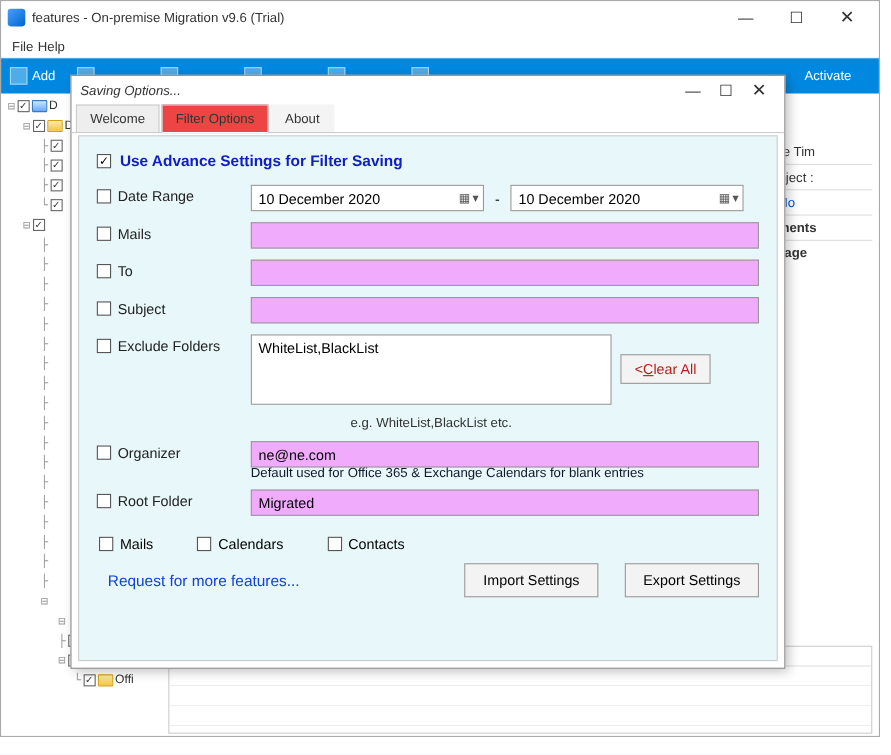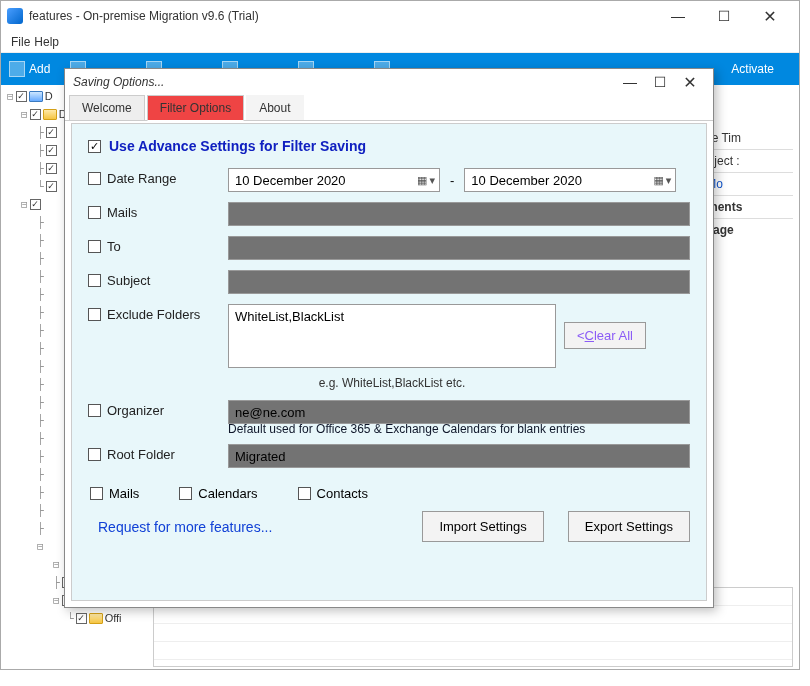--- a/index.html
+++ b/index.html
@@ -50,31 +50,31 @@
   .tab.active { background: #ef4444; border: 1px solid #ccc; border-bottom: 1px solid #fff; position: relative; top: 1px; font-weight: 400; }
   .tab-body { position: absolute; top: 54px; left: 6px; right: 6px; bottom: 6px; background: #e8f7fa; border: 1px solid #ccc; padding: 14px 16px 10px 16px; }
 
   .headline { display: flex; align-items: center; gap: 8px; margin-bottom: 14px; }
   .chk { width: 13px; height: 13px; border: 1px solid #555; background: #fff; display: inline-flex; align-items: center; justify-content: center; font-size: 11px; color: #000; }
   .headline-text { color: #1020c0; font-weight: bold; font-size: 14px; }
 
   .form-row { display: flex; align-items: flex-start; margin-bottom: 10px; }
   .form-label { display: flex; align-items: center; gap: 6px; width: 140px; font-size: 13px; color: #222; padding-top: 3px; }
   .form-field { flex: 1; }
-  .txt { width: 100%; height: 24px; border: 1px solid #999; background: #737373; font-size: 13px; padding: 2px 6px; }
+  .txt { width: 100%; height: 24px; border: 1px solid #999; background: #f0abfc; font-size: 13px; padding: 2px 6px; }
   .txtarea { width: 328px; height: 64px; border: 1px solid #999; background: #fff; font-size: 13px; padding: 4px 6px; resize: none; }
   .date-group { display: flex; align-items: center; gap: 10px; }
   .date-pick { display: flex; align-items: center; border: 1px solid #999; background: #fff; height: 24px; padding: 0 4px 0 6px; font-size: 13px; width: 212px; justify-content: space-between; }
   .date-pick .cal-btn { display: flex; align-items: center; gap: 2px; color: #555; font-size: 11px; }
   .dash { font-size: 13px; }
 
   .hint { font-size: 12px; color: #333; margin-top: 4px; }
   .sub-note { font-size: 12px; color: #0f172a; margin-left: 140px; margin-top: -4px; margin-bottom: 8px; }
 
-  .btn { border: 1px solid #999; background: #f3f3f3; font-size: 13px; padding: 5px 12px; color: #8b5cf6; }
+  .btn { border: 1px solid #999; background: #f3f3f3; font-size: 13px; padding: 5px 12px; color: #b91c1c; }
   .btn u { text-decoration: underline; }
   .clear-btn { margin-left: 8px; align-self: flex-start; margin-top: 18px; }
 
   .check-row { display: flex; gap: 40px; margin: 18px 0 10px 2px; font-size: 13px; }
   .check-item { display: flex; align-items: center; gap: 6px; }
 
   .bottom-row { display: flex; align-items: center; justify-content: space-between; margin-top: 4px; }
   .req-link { color: #1141d6; font-size: 14px; margin-left: 10px; }
   .btn-group { display: flex; gap: 24px; }
   .btn-big { border: 1px solid #999; background: #f3f3f3; font-size: 13px; padding: 7px 16px; }

